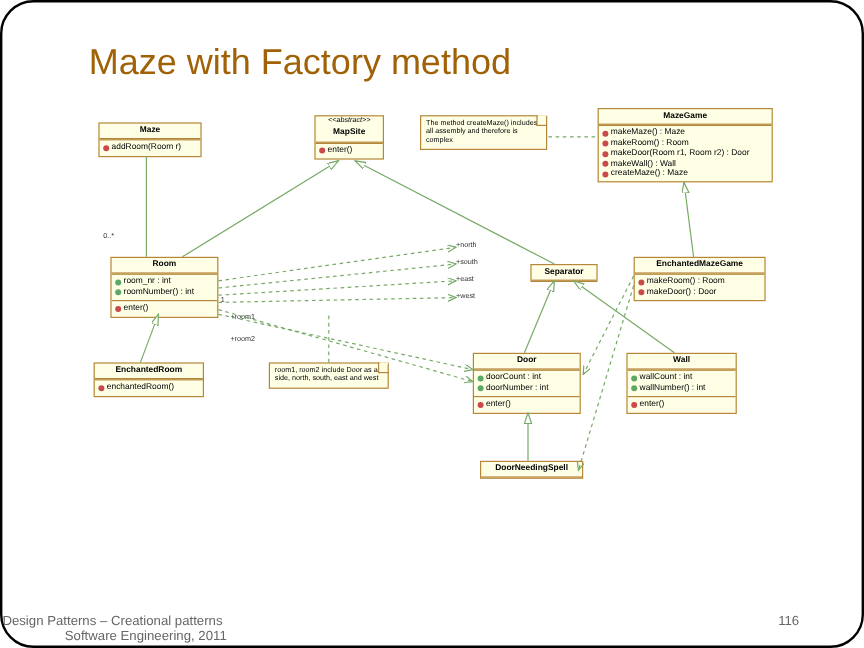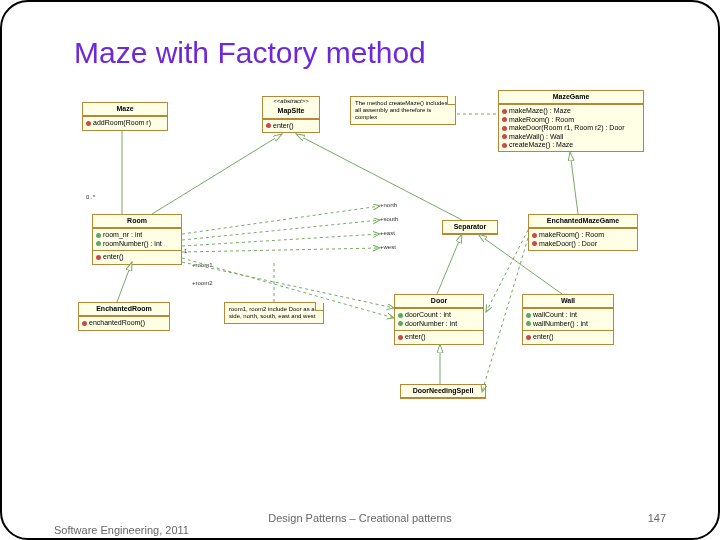--- a/index.html
+++ b/index.html
@@ -13,31 +13,31 @@
     width: 720px; height: 540px;
     position: relative;
     border: 2px solid #000;
     border-radius: 28px;
     overflow: hidden;
   }
   .title {
     position: absolute;
     top: 34px; left: 72px;
     font-size: 30px;
-    color: #6d28d9;
+    color: #a16207;
   }
   .footer {
     position: absolute;
     bottom: 26px;
     width: 100%;
     font-size: 11px;
     color: #666;
   }
   .footer .left { position: absolute; left: 52px; margin-top: 12px; }
-  .footer .center { position: absolute; left: 0; right: 0; text-align: center; }
+  .footer .center { position: absolute; left: 0; right: 0; text-align: left; }
   .footer .right { position: absolute; right: 52px; }
 
   .diagram {
     position: absolute;
     top: 100px; left: 60px;
     width: 600px; height: 340px;
   }
   .box {
     position: absolute;
     background: #ffffe6;
@@ -286,16 +286,16 @@
           <line x1="466" y1="136" x2="420" y2="290" marker-end="url(#arr)"></line>
         </g>
       </g>
     </svg>
 
   </div>
 
   <div class="footer">
     <span class="left">Software Engineering, 2011</span>
     <span class="center">Design Patterns – Creational patterns</span>
-    <span class="right">147</span>
+    <span class="right">116</span>
   </div>
 
 </div>
 
 </body></html>

